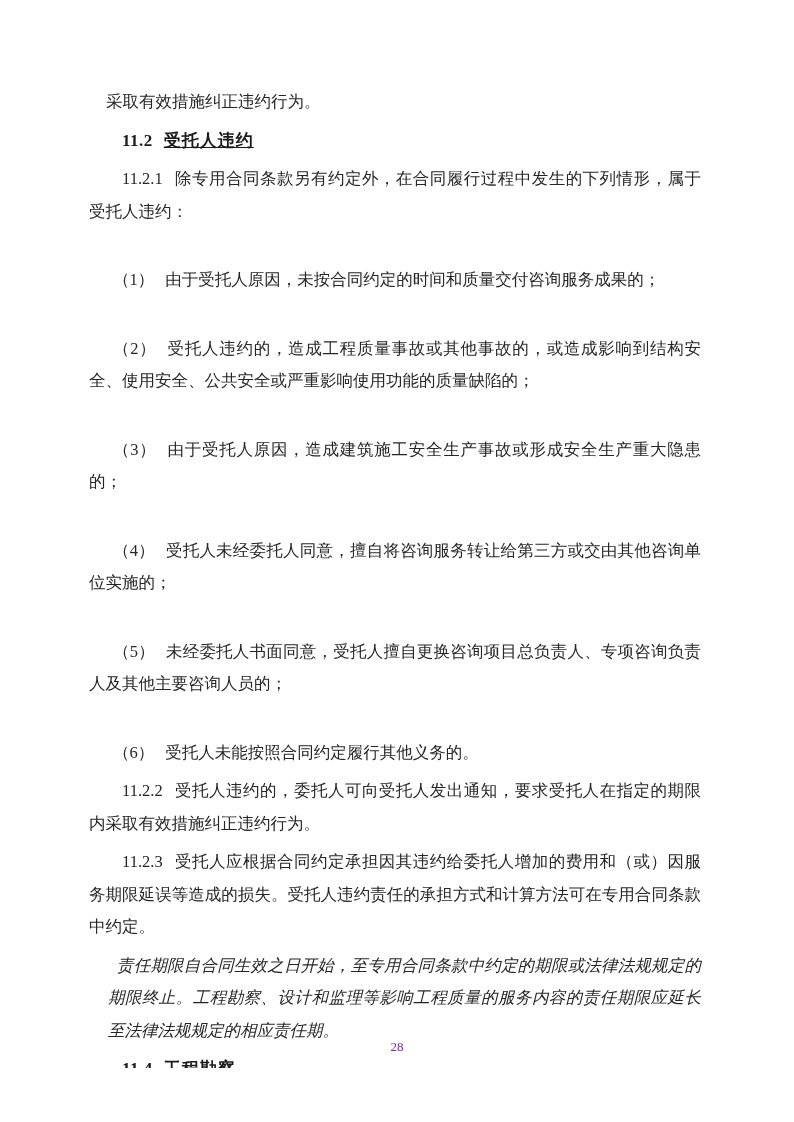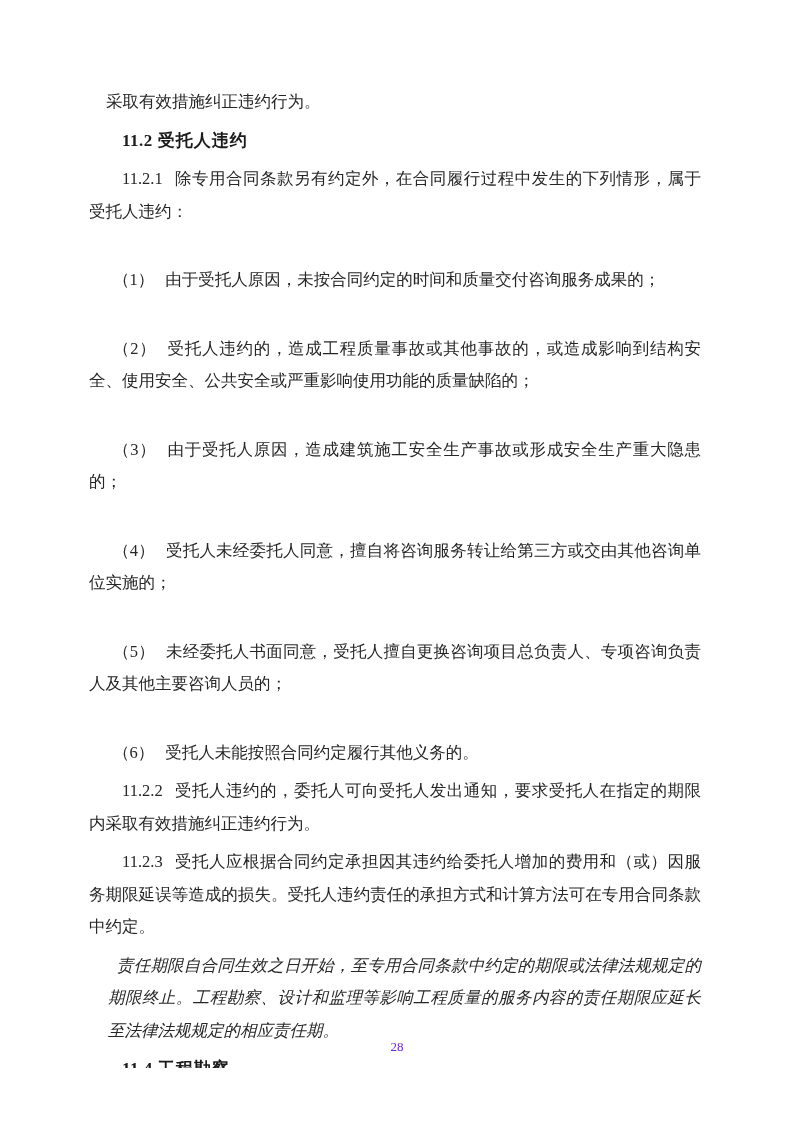--- a/index.html
+++ b/index.html
@@ -37,26 +37,27 @@
 
   
   p.heading {
     margin-left: 33px;
     font-weight: 700;
     font-size: 17px;
     color: #1a1a1a;
   }
   p.heading .h-num {
     font-family: "Liberation Serif", "DejaVu Serif", serif;
-    margin-right: 5px;
+    margin-right: 11px;
     letter-spacing: 0.5px;
   }
   p.heading .h-title {
     font-family: "Liberation Sans", "DejaVu Sans", sans-serif;
     letter-spacing: 1px;
+    text-decoration: underline;
   }
 
   
   p.block { margin-left: 19px; text-indent: 9px; font-style: italic; }
 
   .footer {
     position: absolute;
     left: 0;
     top: 1038px;
     width: 794px;

